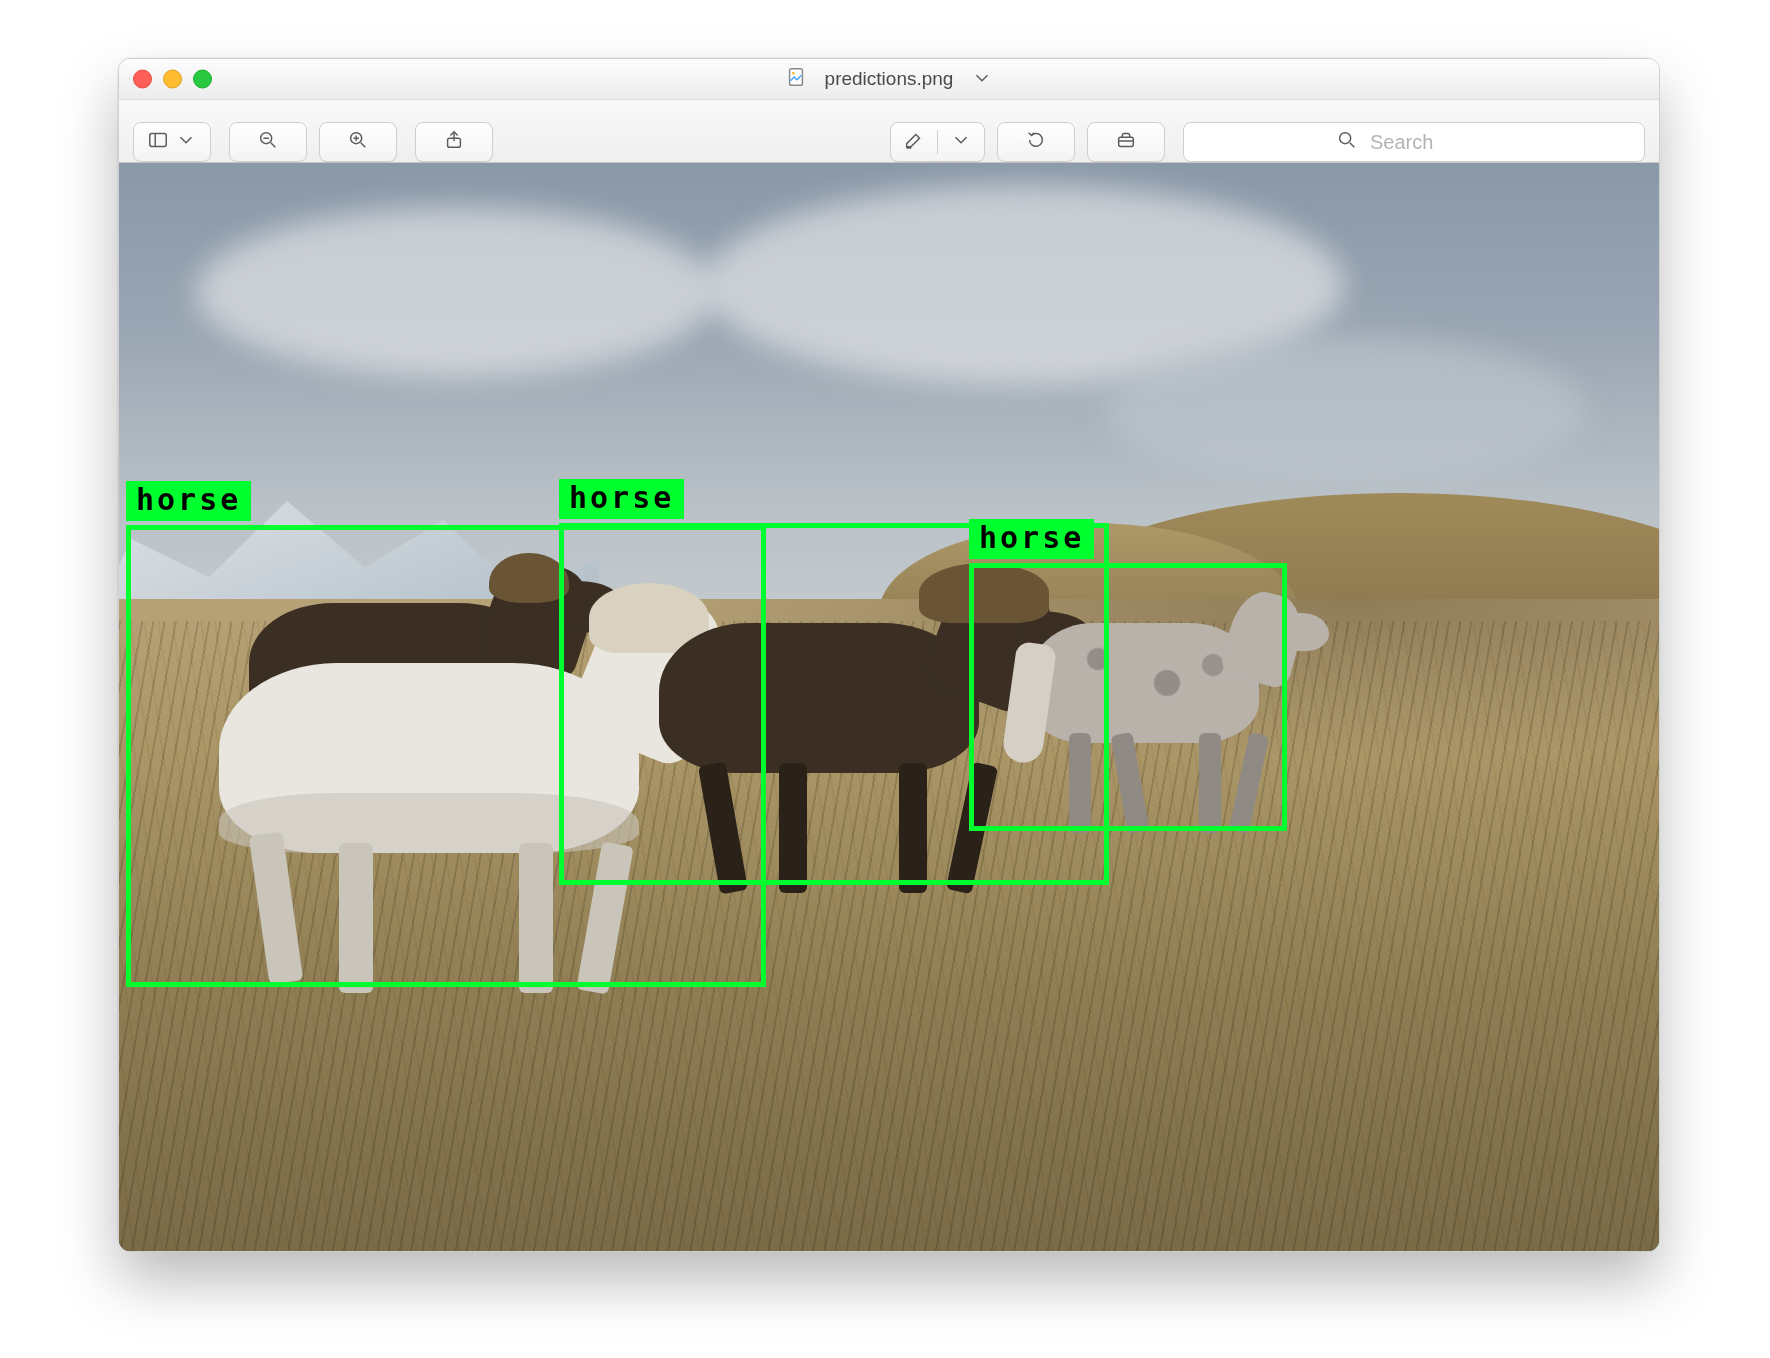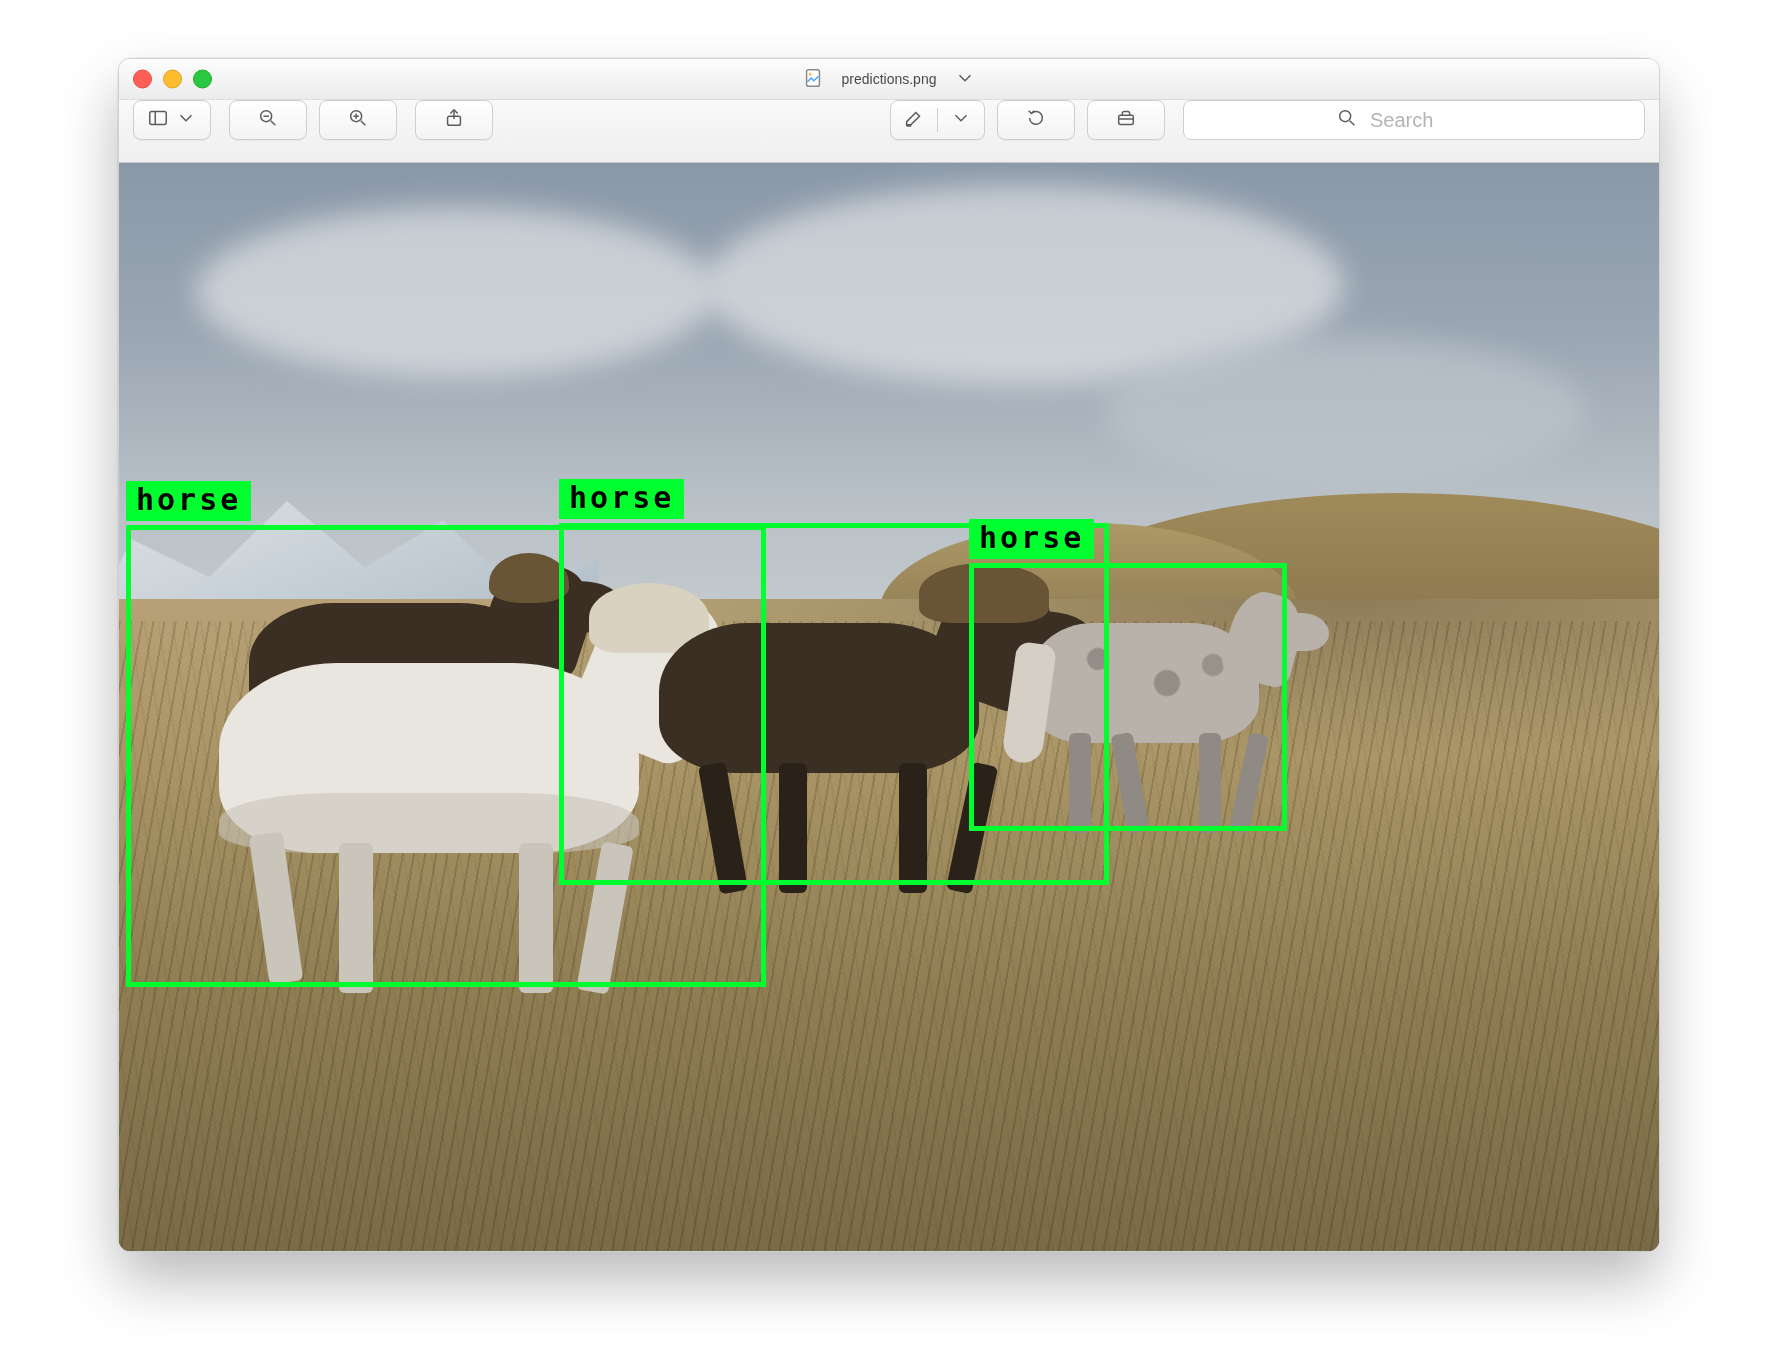--- a/index.html
+++ b/index.html
@@ -62,37 +62,37 @@
     border-radius: 50%;
   }
   .tl.red    { background: #ff5f57; border: 1px solid #e24b41; }
   .tl.yellow { background: #febc2e; border: 1px solid #dfa023; }
   .tl.green  { background: #28c840; border: 1px solid #1dad2c; }
   .title-center {
     display: flex;
     align-items: center;
     gap: 18px;
     color: #4a4a4a;
-    font-size: 14px;
+    font-size: 19px;
   }
   .doc-icon {
     display: inline-block;
   }
   .title-chevron {
     color: #9a9a9a;
     font-size: 14px;
   }
   
   .toolbar {
     position: relative;
     height: 62px;
     background: linear-gradient(#f9f9f9, #efefef);
     border-bottom: 1px solid #c8c8c8;
     display: flex;
-    align-items: flex-start;
+    align-items: flex-end;
     padding: 0 14px;
   }
   .tool-group {
     display: flex;
     gap: 12px;
   }
   .tool-btn {
     height: 38px;
     min-width: 52px;
     padding: 0 12px;

